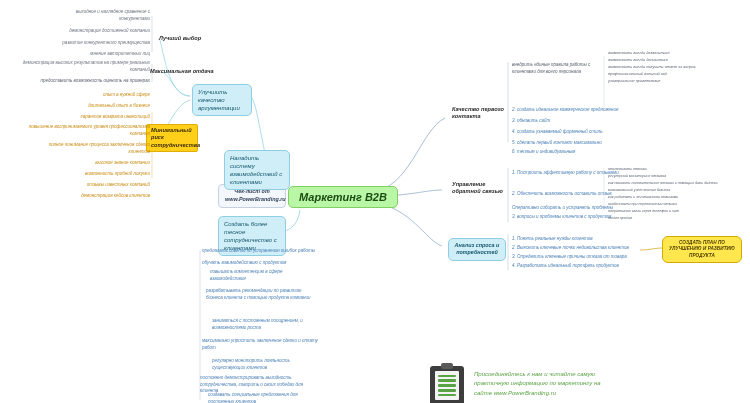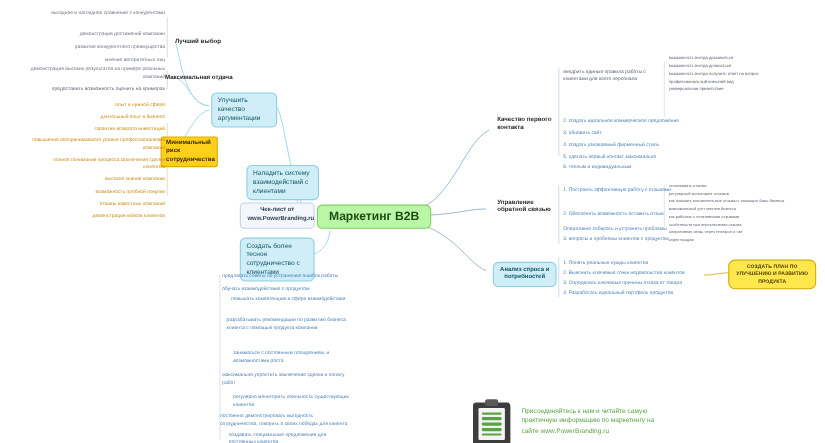--- a/index.html
+++ b/index.html
@@ -4,21 +4,21 @@
 <style>
   html,body{margin:0;padding:0;}
   body{
     width:750px;height:403px;
     background:#ffffff;
     font-family:"Liberation Sans", sans-serif;
     overflow:hidden;
     position:relative;
     color:#333;
   }
-  #canvas{position:absolute;left:0;top:0;width:750px;height:340px;}
+  #canvas{position:absolute;left:0;top:0;width:750px;height:340px;font-style:italic;}
   svg.links{position:absolute;left:0;top:0;width:750px;height:403px;pointer-events:none;}
 
   .node{position:absolute;box-sizing:border-box;}
 
   
   .central{
     background:#b9f6a6;
     border:1px solid #7fcf63;
     border-radius:5px;
     padding:4px 10px;

